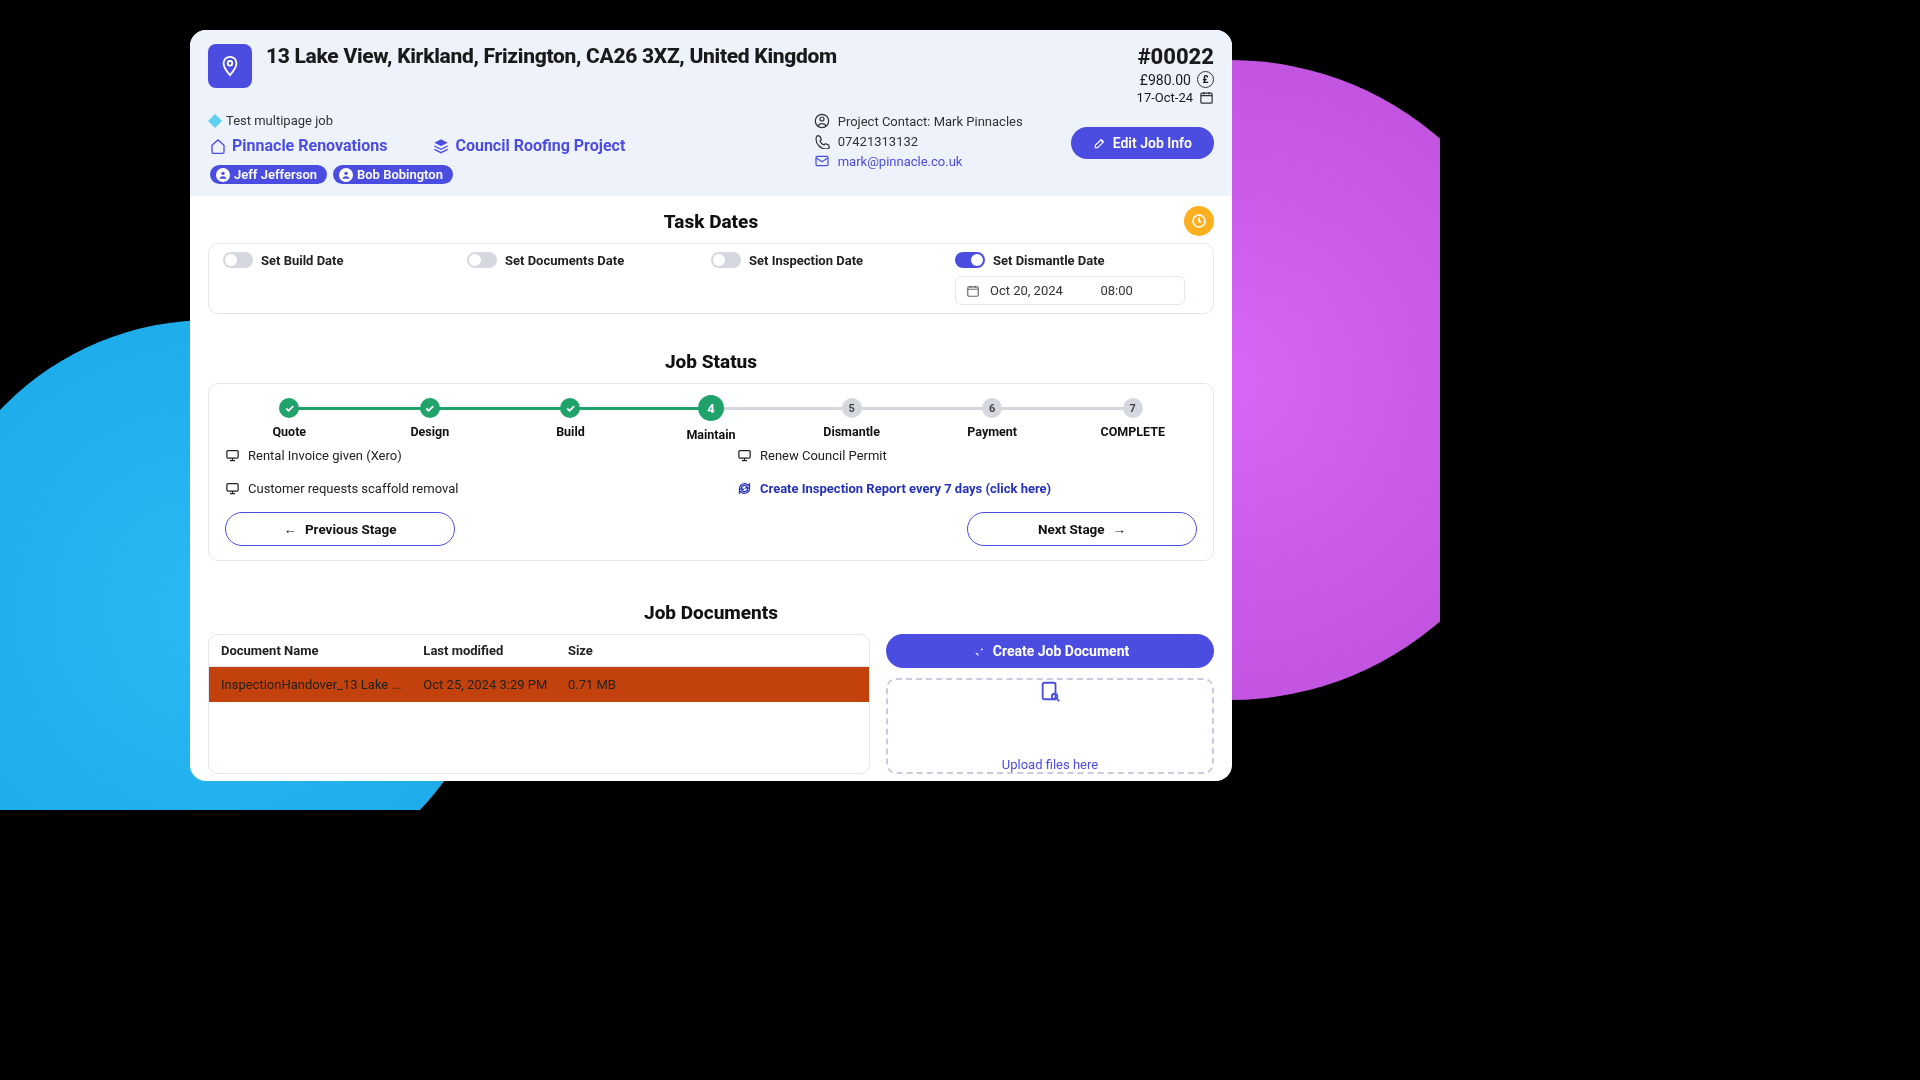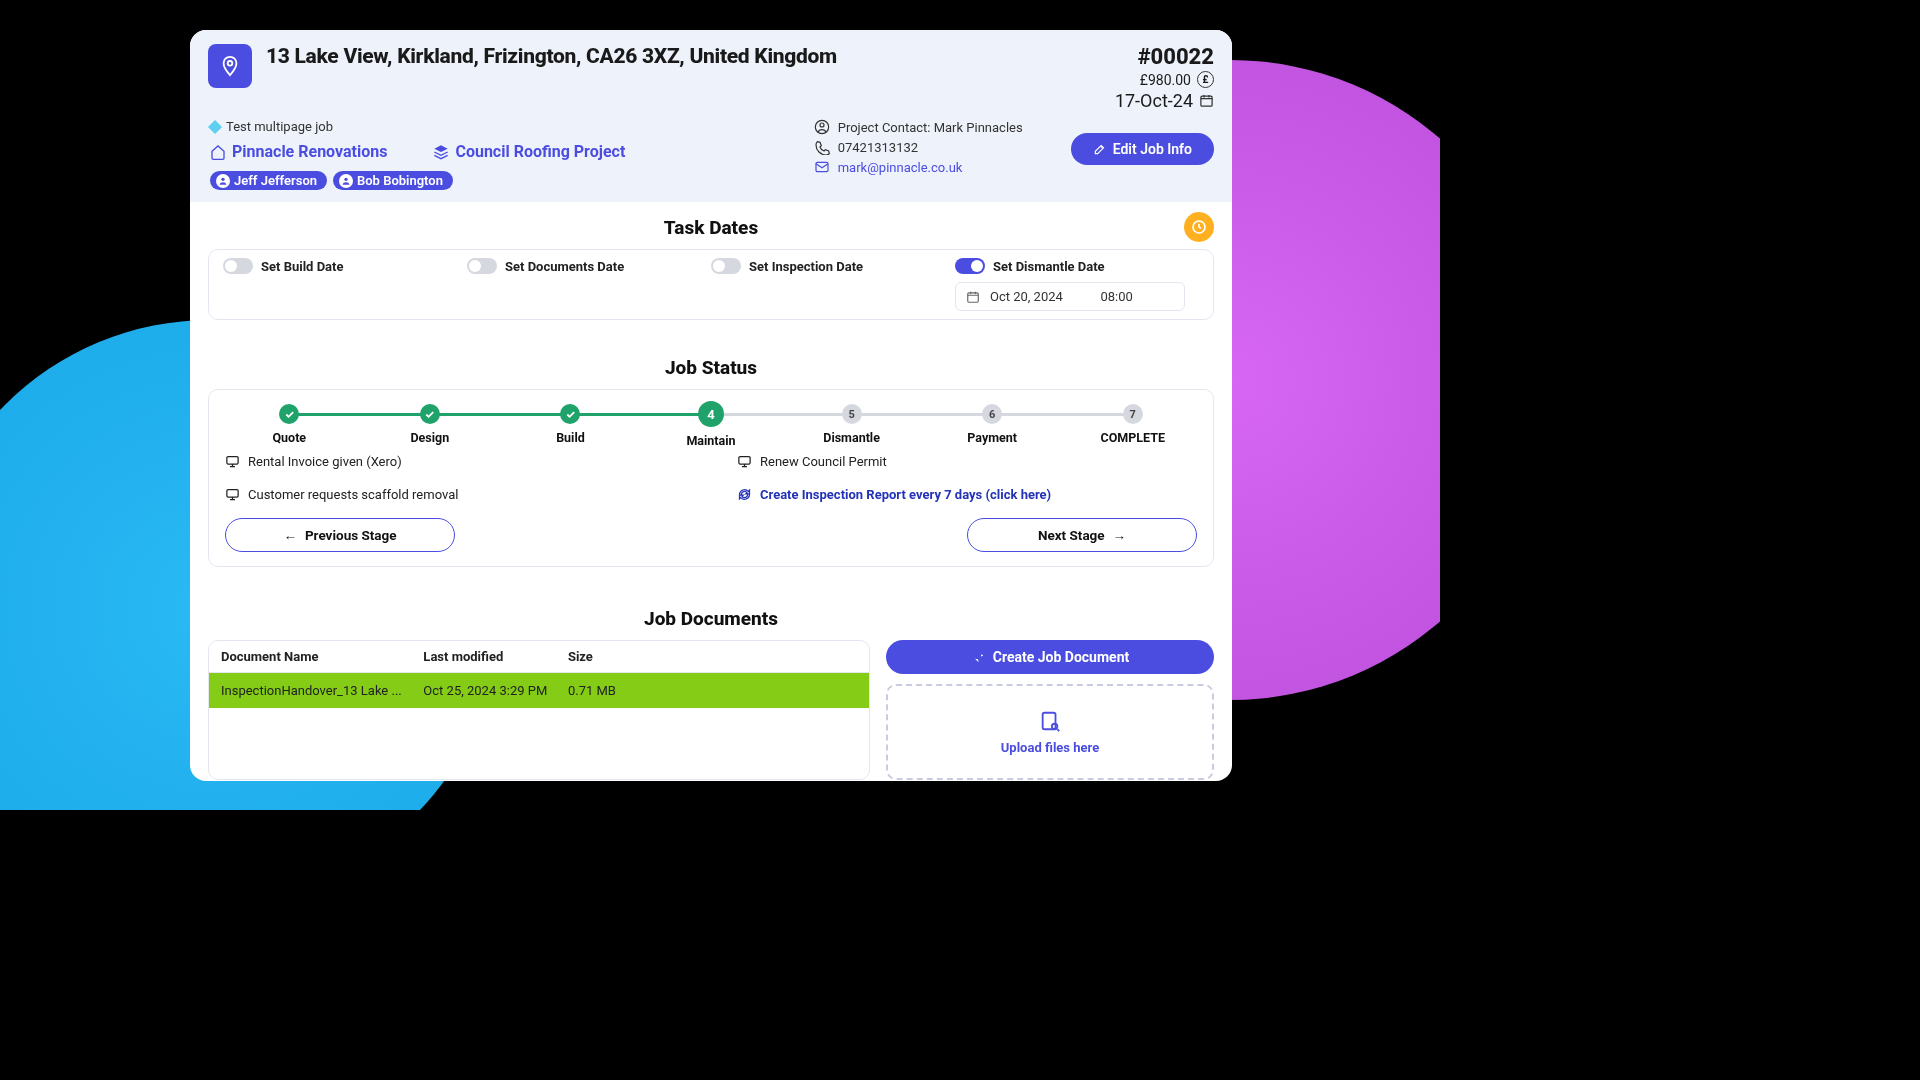--- a/index.html
+++ b/index.html
@@ -10,21 +10,21 @@
   .header { background: #eef2fb; padding: 14px 18px 12px 18px; }
   .header-top { display: flex; align-items: flex-start; gap: 14px; }
   .pin-box { width: 44px; height: 44px; background: #4b4de0; border-radius: 8px; display: flex; align-items: center; justify-content: center; flex-shrink: 0; }
   .pin-box svg { width: 22px; height: 22px; }
   .address-block { flex: 1; }
   .address { font-size: 21px; font-weight: 800; color: #1a1a1a; letter-spacing: -0.3px; }
   .header-right { text-align: right; }
   .job-number { font-size: 22px; font-weight: 800; color: #1a1a1a; }
   .price-row { display: flex; align-items: center; justify-content: flex-end; gap: 6px; font-size: 14px; color: #1a1a1a; margin-top: 2px; }
   .circle-icon { width: 17px; height: 17px; border: 1.5px solid #333; border-radius: 50%; display: inline-flex; align-items: center; justify-content: center; font-size: 10px; font-weight: 700; }
-  .date-row { display: flex; align-items: center; justify-content: flex-end; gap: 6px; font-size: 18px; color: #1a1a1a; margin-top: 2px; }
+  .date-row { display: flex; align-items: center; justify-content: flex-end; gap: 6px; font-size: 13px; color: #1a1a1a; margin-top: 2px; }
   .header-mid { display: flex; align-items: flex-start; margin-top: 8px; }
   .left-col { flex: 1; }
   .tag-row { display: flex; align-items: center; gap: 6px; margin-left: 2px; margin-bottom: 8px; }
   .diamond { width: 10px; height: 10px; background: #5dd0f0; transform: rotate(45deg); }
   .tag-text { font-size: 13px; color: #333; }
   .company-row { display: flex; align-items: center; gap: 46px; margin-left: 2px; }
   .company-link { display: flex; align-items: center; gap: 6px; font-size: 16px; font-weight: 700; color: #4b4de0; }
   .chips { display: flex; gap: 6px; margin-top: 10px; margin-left: 2px; }
   .chip { background: #4b4de0; color: #fff; border-radius: 12px; padding: 2px 10px 2px 6px; display: flex; align-items: center; gap: 4px; font-size: 13px; font-weight: 600; }
   .chip-avatar { width: 14px; height: 14px; background: #fff; border-radius: 50%; display: flex; align-items: center; justify-content: center; }
@@ -71,28 +71,28 @@
   .note-row { display: flex; align-items: center; gap: 8px; font-size: 13px; color: #222; }
   .note-row svg { width: 15px; height: 15px; flex-shrink: 0; }
   .note-row.link { color: #2332b8; font-weight: 700; }
   .stage-btns { display: flex; justify-content: space-between; margin-top: 16px; gap: 20px; padding: 0 6px; }
   .stage-btn { border: 1.5px solid #4b4de0; background: #fff; color: #111; border-radius: 20px; padding: 8px 0; width: 230px; font-size: 13.5px; font-weight: 700; display: flex; align-items: center; justify-content: center; gap: 8px; cursor: pointer; }
 
   .docs-section { margin-top: 40px; }
   .docs-grid { display: flex; gap: 16px; }
   .docs-table { flex: 1; border: 1px solid #e4e6ef; border-radius: 10px; overflow: hidden; }
   .docs-header { display: flex; padding: 8px 12px; font-size: 13px; font-weight: 700; color: #222; border-bottom: 1px solid #e4e6ef; }
-  .docs-row { display: flex; padding: 10px 12px; font-size: 13px; color: #222; background: #84cc16; }
+  .docs-row { display: flex; padding: 10px 12px; font-size: 13px; color: #222; background: #c2410c; }
   .col-name { flex: 1.4; overflow: hidden; text-overflow: ellipsis; white-space: nowrap; }
   .col-mod { flex: 1; }
   .col-size { flex: 2; }
   .docs-side { width: 328px; display: flex; flex-direction: column; gap: 10px; }
   .create-doc-btn { background: #4b4de0; color: #fff; border: none; border-radius: 20px; padding: 9px 0; font-size: 14px; font-weight: 700; display: flex; align-items: center; justify-content: center; gap: 8px; cursor: pointer; text-align: center; }
   .create-doc-btn svg { width: 14px; height: 14px; }
-  .upload-box { border: 2px dashed #c8cce0; border-radius: 10px; flex: 1; min-height: 96px; display: flex; flex-direction: column; align-items: center; justify-content: center; gap: 8px; color: #4b4de0; font-size: 13px; font-weight: bold; }
+  .upload-box { border: 2px dashed #c8cce0; border-radius: 10px; flex: 1; min-height: 96px; display: flex; flex-direction: column; align-items: center; justify-content: space-between; gap: 8px; color: #4b4de0; font-size: 13px; }
   .upload-box svg { width: 22px; height: 22px; }
 </style>
 </head>
 <body>
 
 <div class="bg-circle-purple"></div>
 <div class="bg-circle-blue"></div>
 
 <div class="panel">
 

